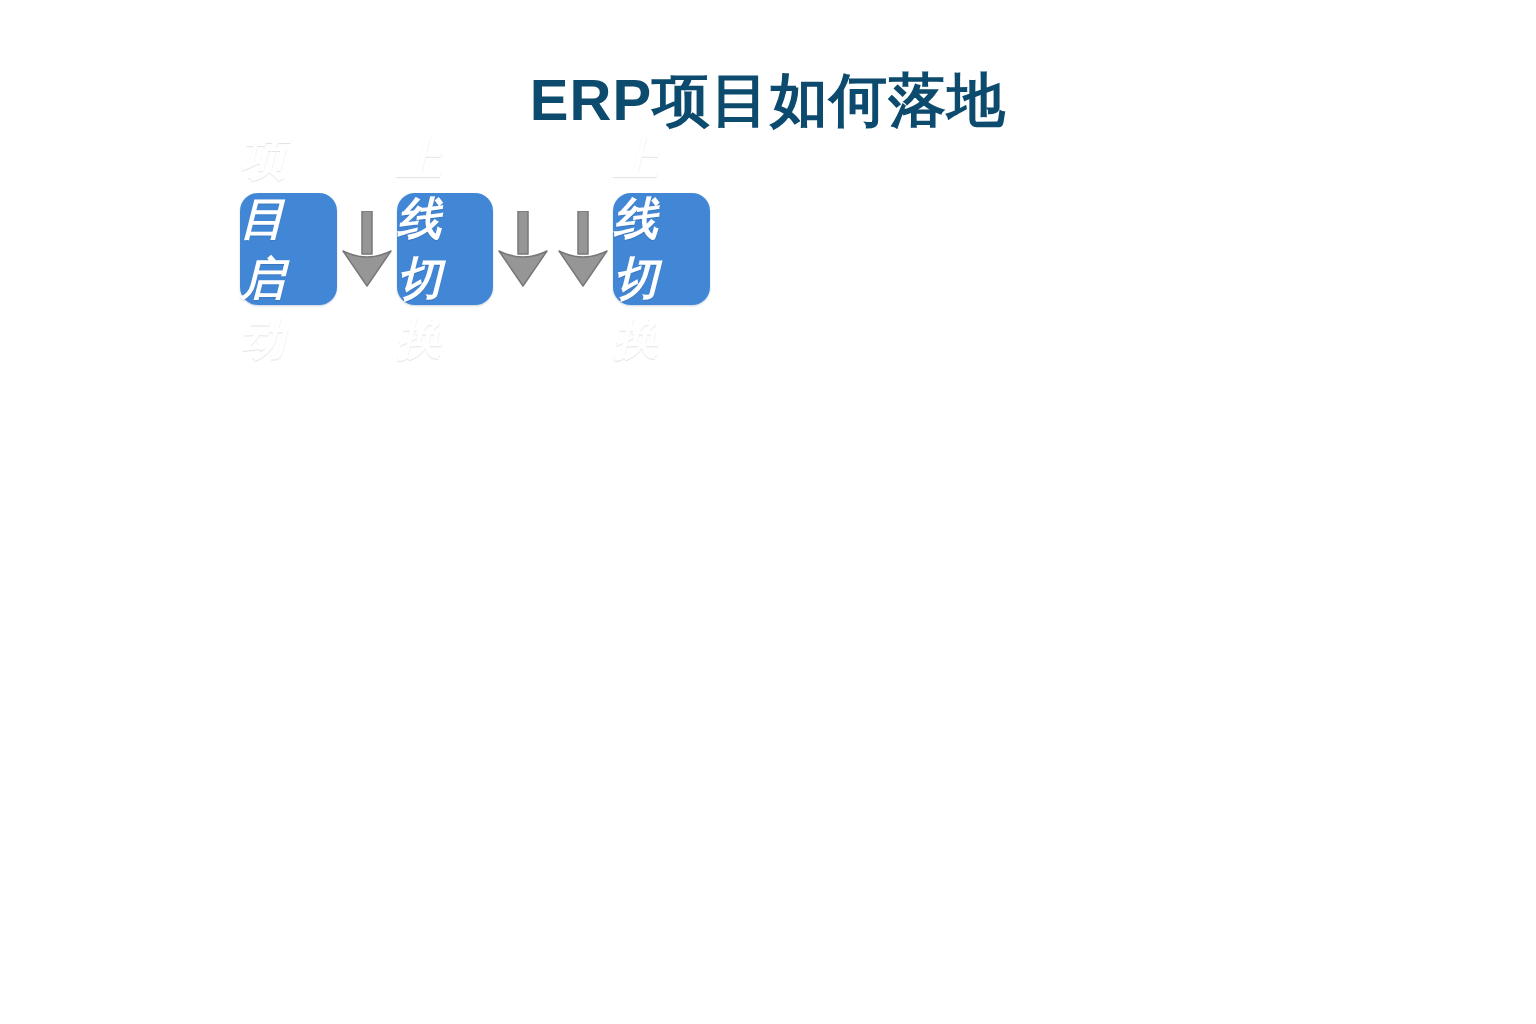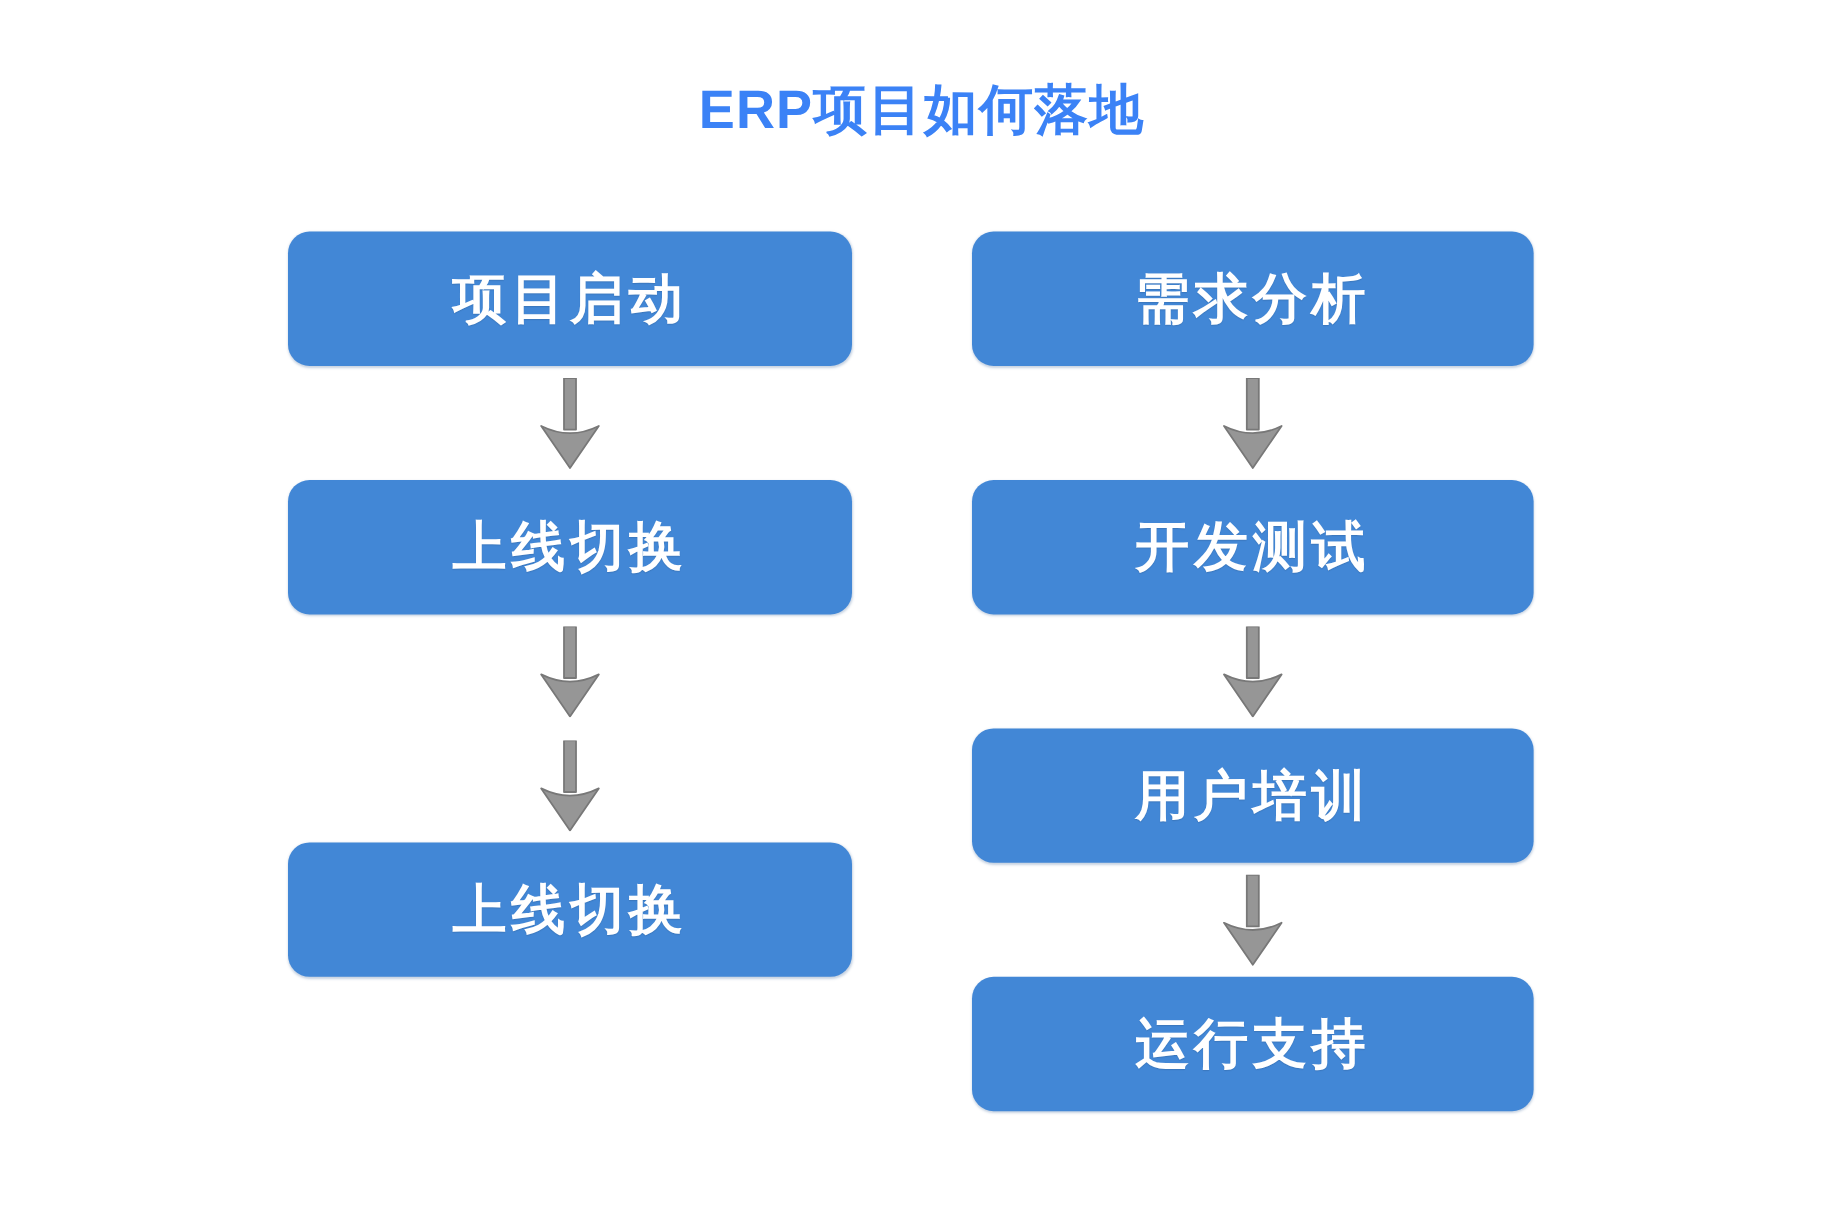--- a/index.html
+++ b/index.html
@@ -18,32 +18,33 @@
     height: 1024px;
     background: #ffffff;
   }
 
   .diagram-title {
     position: absolute;
     top: 62px;
     left: 0;
     width: 1536px;
     text-align: center;
-    font-size: 45px;
+    font-size: 58px;
     font-weight: 700;
-    color: #3b82f6;
+    color: #0c4a6e;
     letter-spacing: 1px;
   }
 
   .flow-column {
     position: absolute;
     top: 193px;
     display: flex;
-    flex-direction: column;
+    flex-direction: row;
     align-items: center;
+    font-style: italic;
   }
 
   .flow-column.left  { left: 240px; width: 470px; }
   .flow-column.right { left: 810px; width: 468px; }
 
   .flow-step-box {
     width: 100%;
     height: 112px;
     background: #4287d6;
     border-radius: 18px;
@@ -97,43 +98,14 @@
     <div class="arrow-slot">
       <svg width="60" height="76" viewBox="0 0 60 76">
         <path d="M25 0 H35 V43 H25 Z M6 40 Q30 52 54 40 L30 75 Z" fill="#969696" stroke="#787878" stroke-width="1.5" stroke-linejoin="round"></path>
       </svg>
     </div>
     <div class="flow-step-box">
       <span class="flow-step-label">上线切换</span>
     </div>
   </div>
 
-  <div class="flow-column right">
-    <div class="flow-step-box">
-      <span class="flow-step-label">需求分析</span>
-    </div>
-    <div class="arrow-slot">
-      <svg width="60" height="76" viewBox="0 0 60 76">
-        <path d="M25 0 H35 V43 H25 Z M6 40 Q30 52 54 40 L30 75 Z" fill="#969696" stroke="#787878" stroke-width="1.5" stroke-linejoin="round"></path>
-      </svg>
-    </div>
-    <div class="flow-step-box">
-      <span class="flow-step-label">开发测试</span>
-    </div>
-    <div class="arrow-slot">
-      <svg width="60" height="76" viewBox="0 0 60 76">
-        <path d="M25 0 H35 V43 H25 Z M6 40 Q30 52 54 40 L30 75 Z" fill="#969696" stroke="#787878" stroke-width="1.5" stroke-linejoin="round"></path>
-      </svg>
-    </div>
-    <div class="flow-step-box">
-      <span class="flow-step-label">用户培训</span>
-    </div>
-    <div class="arrow-slot">
-      <svg width="60" height="76" viewBox="0 0 60 76">
-        <path d="M25 0 H35 V43 H25 Z M6 40 Q30 52 54 40 L30 75 Z" fill="#969696" stroke="#787878" stroke-width="1.5" stroke-linejoin="round"></path>
-      </svg>
-    </div>
-    <div class="flow-step-box">
-      <span class="flow-step-label">运行支持</span>
-    </div>
-  </div>
 
 </div>
 
 </body></html>

